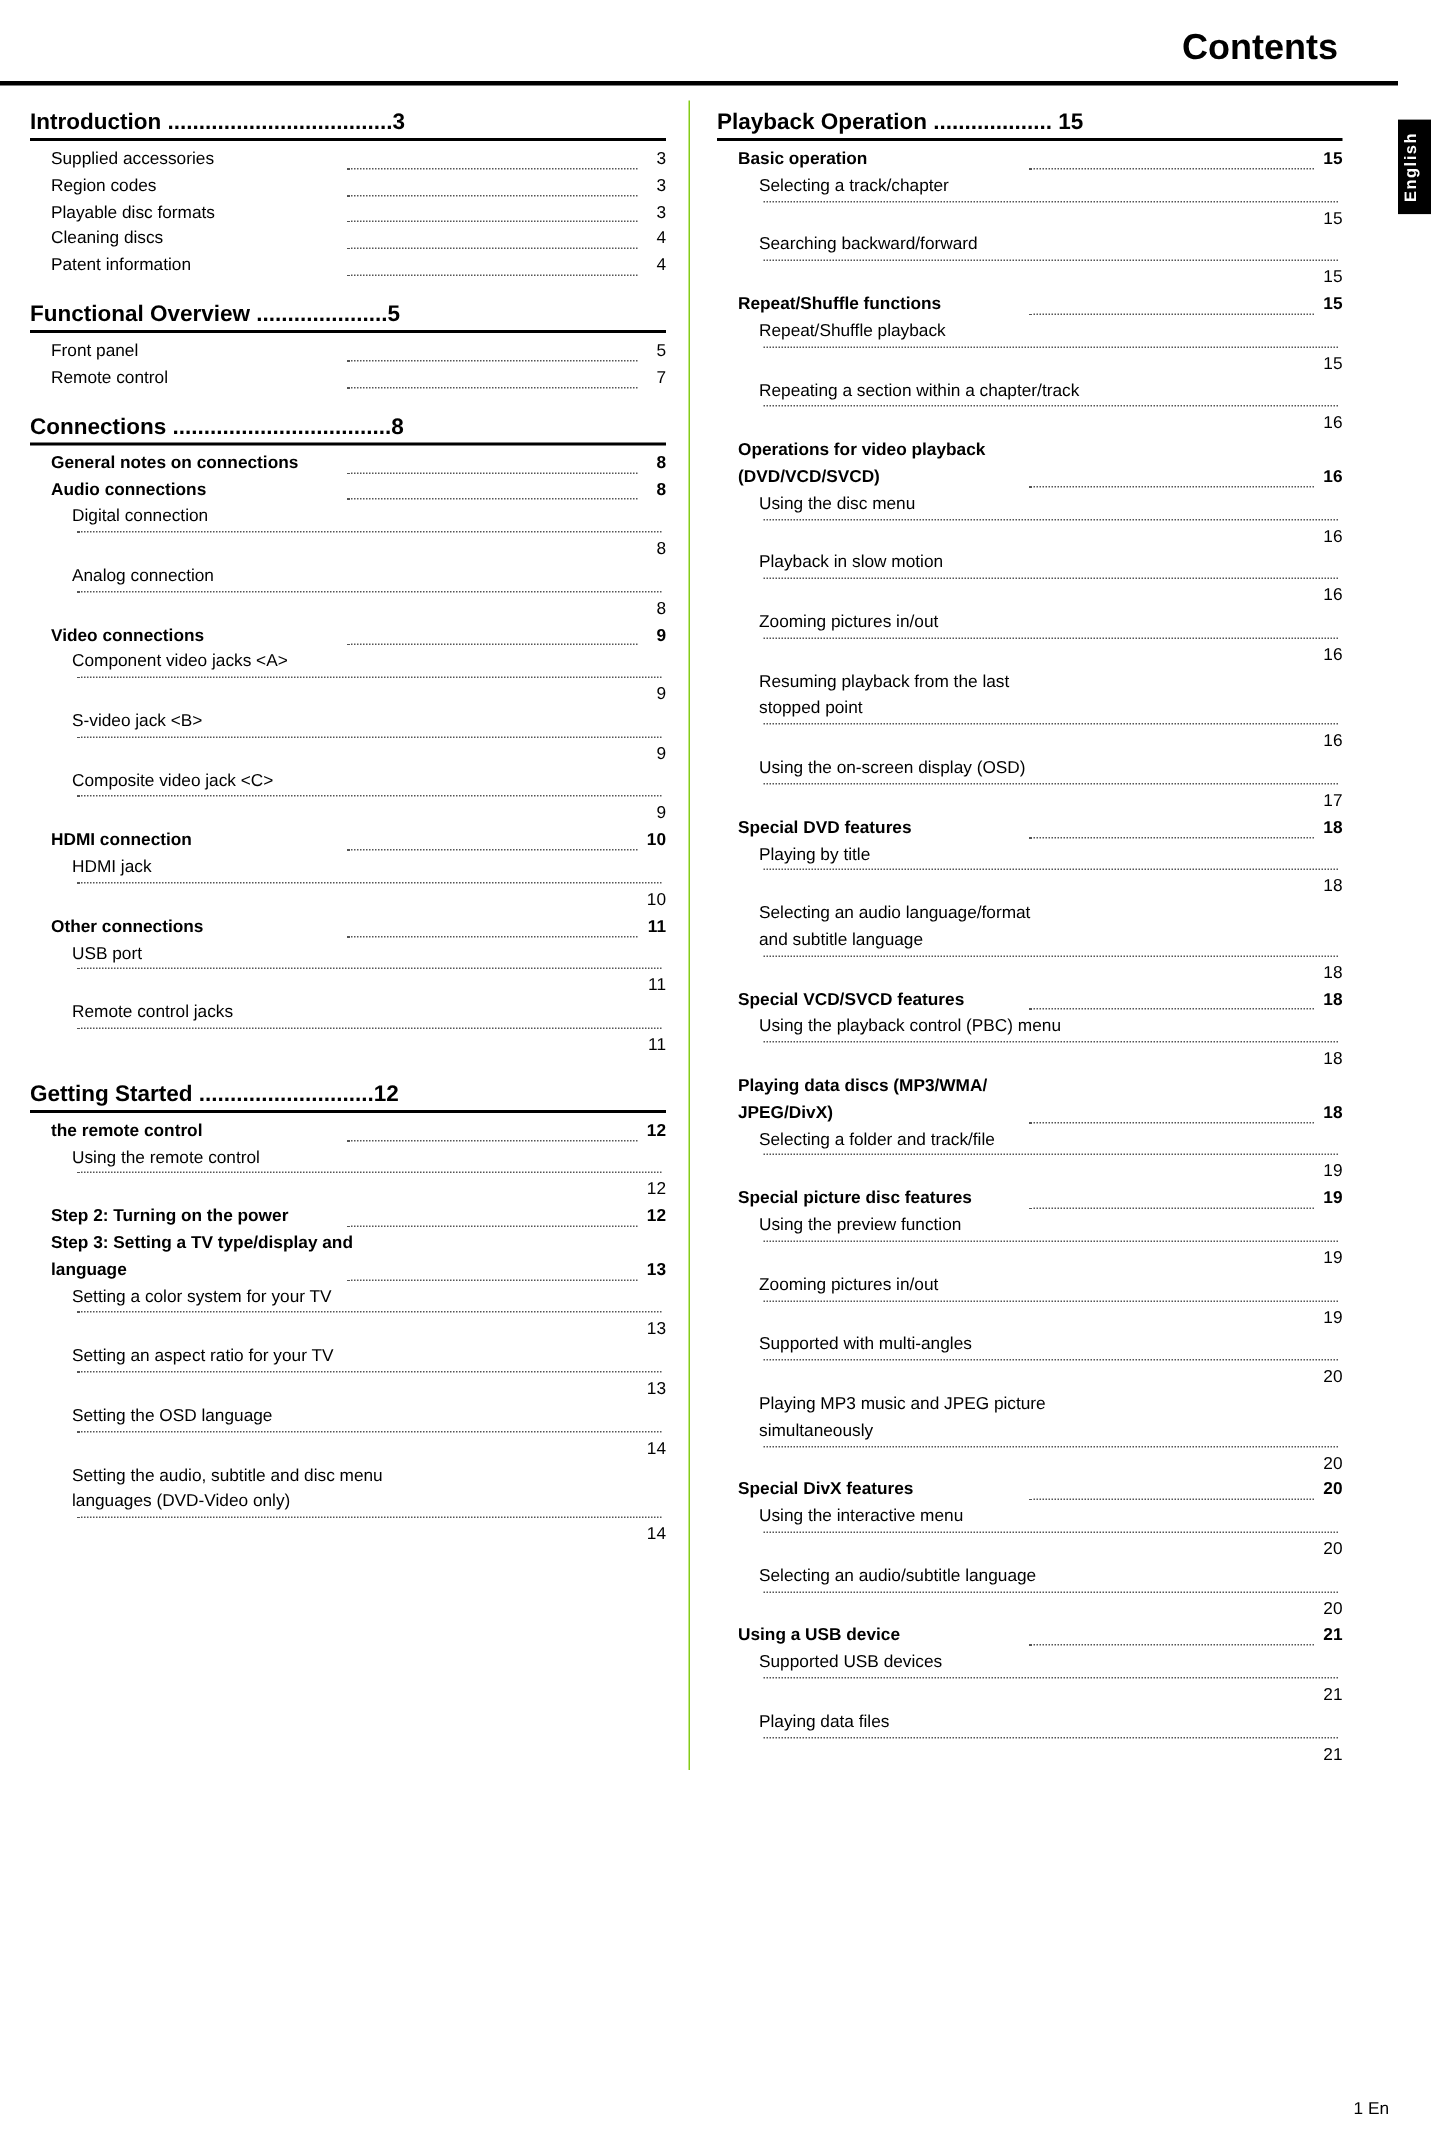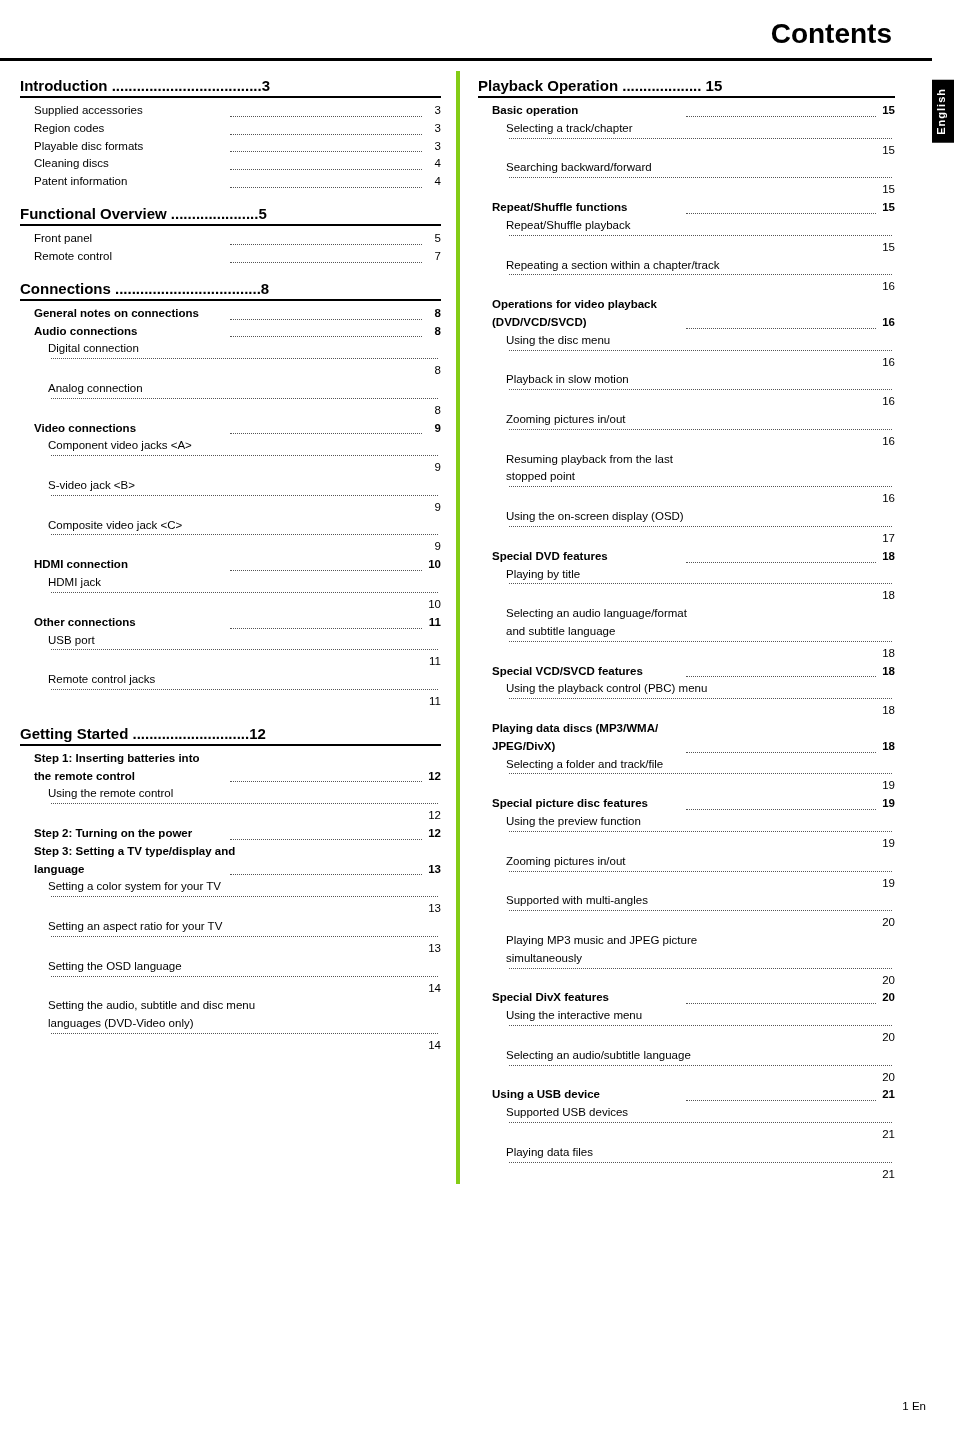--- a/index.html
+++ b/index.html
@@ -26,39 +26,39 @@
       text-align: center;
       padding: 8px 3px;
       font-size: 11px;
       font-weight: bold;
       letter-spacing: 1px;
     }
 
     
     .page-title {
       text-align: right;
-      font-size: 28px;
+      font-size: 24px;
       font-weight: bold;
       padding: 18px 40px 8px 0;
       border-bottom: 3px solid #000;
       margin-right: 22px;
     }
 
     
     .main-content {
       display: flex;
       flex-direction: row;
       margin-right: 22px;
       padding: 10px 0 10px 0;
     }
 
     .col-left {
       width: 460px;
       padding: 0 15px 0 20px;
-      border-right: 4px solid #84cc16;
+      border-right: 1px solid #84cc16;
     }
 
     .col-right {
       width: 450px;
       padding: 0 15px 0 18px;
     }
 
     
     .section-heading {
       font-size: 15px;
@@ -233,23 +233,20 @@
         </div>
         <div class="toc-entry indented2">
           <span class="toc-title">Remote control jacks </span>
           <span class="toc-dots"></span>
           <span class="toc-page">11</span>
         </div>
       </div>
       <div>
         <div class="section-heading">Getting Started  ............................12</div>
         <div class="toc-entry bold indented">
-          <span class="toc-title">Step 1: Inserting batteries into</span>
-        </div>
-        <div class="toc-entry bold indented">
           <span class="toc-title">the remote control  </span>
           <span class="toc-dots"></span>
           <span class="toc-page">12</span>
         </div>
         <div class="toc-entry indented2">
           <span class="toc-title">Using the remote control </span>
           <span class="toc-dots"></span>
           <span class="toc-page">12</span>
         </div>
         <div class="toc-entry bold indented">

